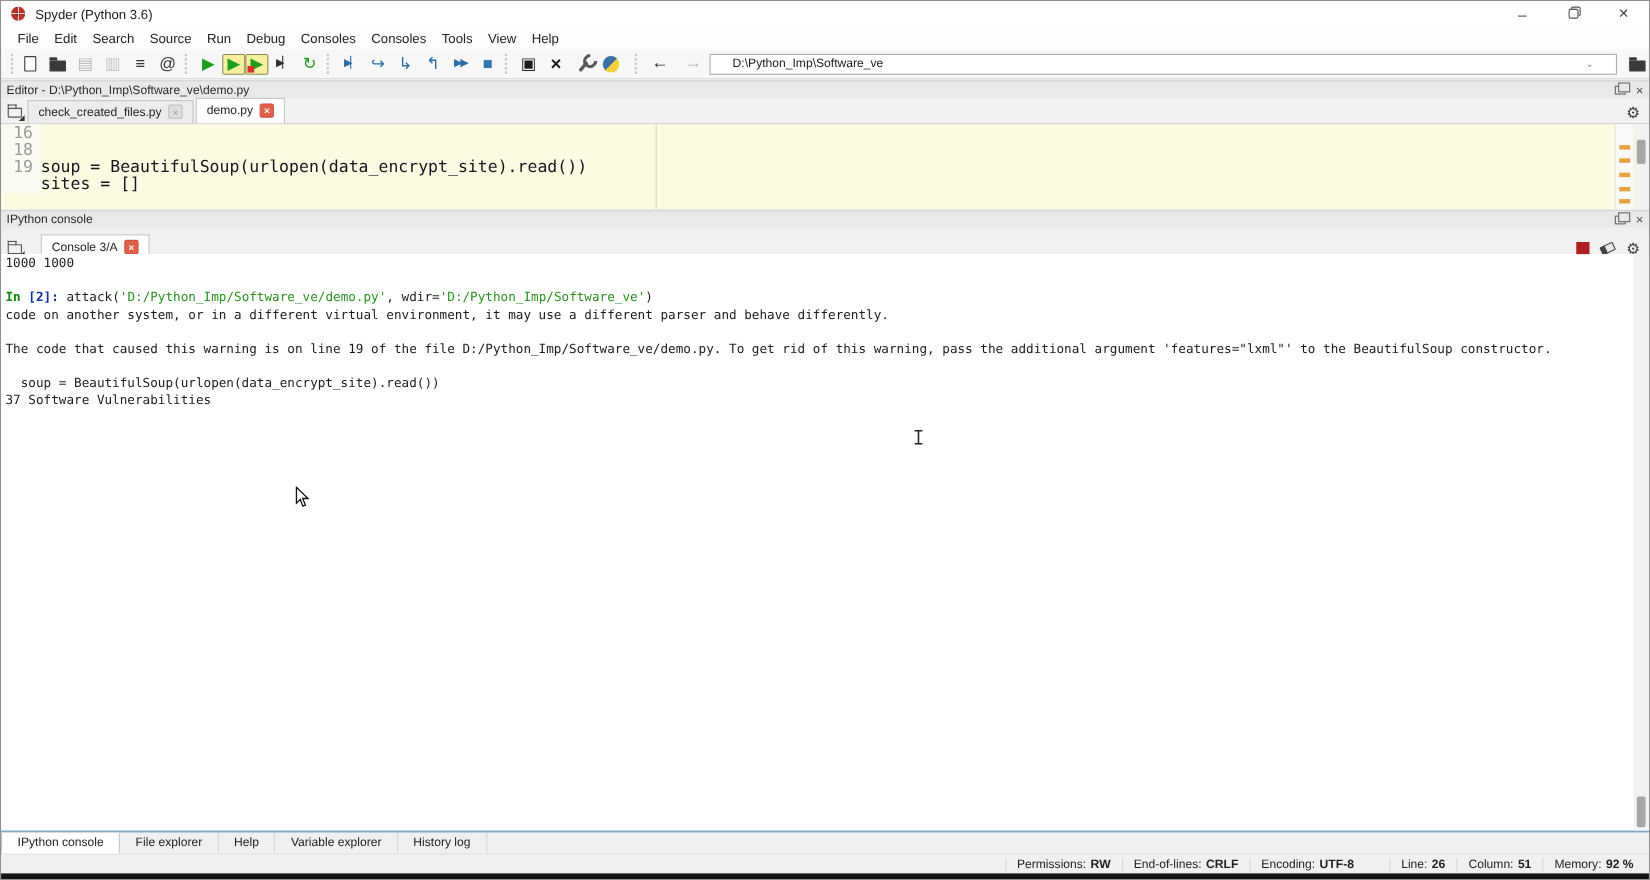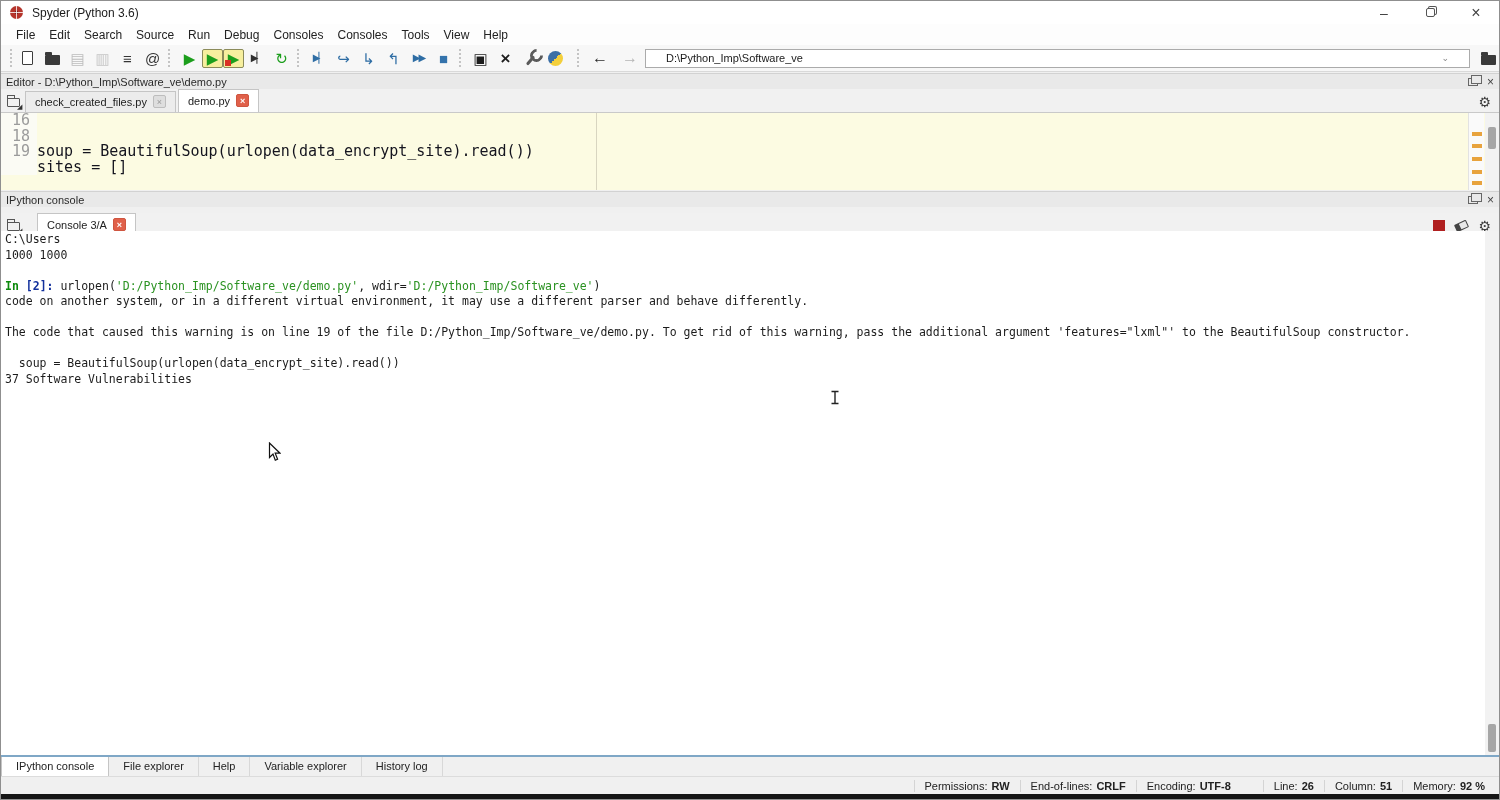--- a/index.html
+++ b/index.html
@@ -243,24 +243,23 @@
       <span>Console 3/A</span>
       <span class="tab-close red">×</span>
     </span>
     <span class="tabbar-right">
       <span class="sh-stopred"></span>
       <span class="sh-eraser"></span>
       <span class="gear">⚙</span>
     </span>
   </div>
   <div class="console-content mono">
-      <div class="con-line"><span>C:\Users</span></div>
       <div class="con-line"><span>1000 1000</span></div>
       <div class="con-line">&nbsp;</div>
-      <div class="con-line"><span class="c-g">In </span><span class="c-b">[2]</span><span class="c-b">: </span><span>urlopen(</span><span class="c-s">'D:/Python_Imp/Software_ve/demo.py'</span><span>, wdir=</span><span class="c-s">'D:/Python_Imp/Software_ve'</span><span>)</span></div>
+      <div class="con-line"><span class="c-g">In </span><span class="c-b">[2]</span><span class="c-b">: </span><span>attack(</span><span class="c-s">'D:/Python_Imp/Software_ve/demo.py'</span><span>, wdir=</span><span class="c-s">'D:/Python_Imp/Software_ve'</span><span>)</span></div>
       <div class="con-line"><span>code on another system, or in a different virtual environment, it may use a different parser and behave differently.</span></div>
       <div class="con-line">&nbsp;</div>
       <div class="con-line"><span>The code that caused this warning is on line 19 of the file D:/Python_Imp/Software_ve/demo.py. To get rid of this warning, pass the additional argument 'features="lxml"' to the BeautifulSoup constructor.</span></div>
       <div class="con-line">&nbsp;</div>
       <div class="con-line"><span>  soup = BeautifulSoup(urlopen(data_encrypt_site).read())</span></div>
       <div class="con-line"><span>37 Software Vulnerabilities</span></div>
     </div>
   <div class="scrollbar" style="left:1484px; top:230px; width:14px; height:524px;">
     <div class="sb-thumb" style="left:3px; top:493px; width:8px; height:28px;"></div>
   </div>

